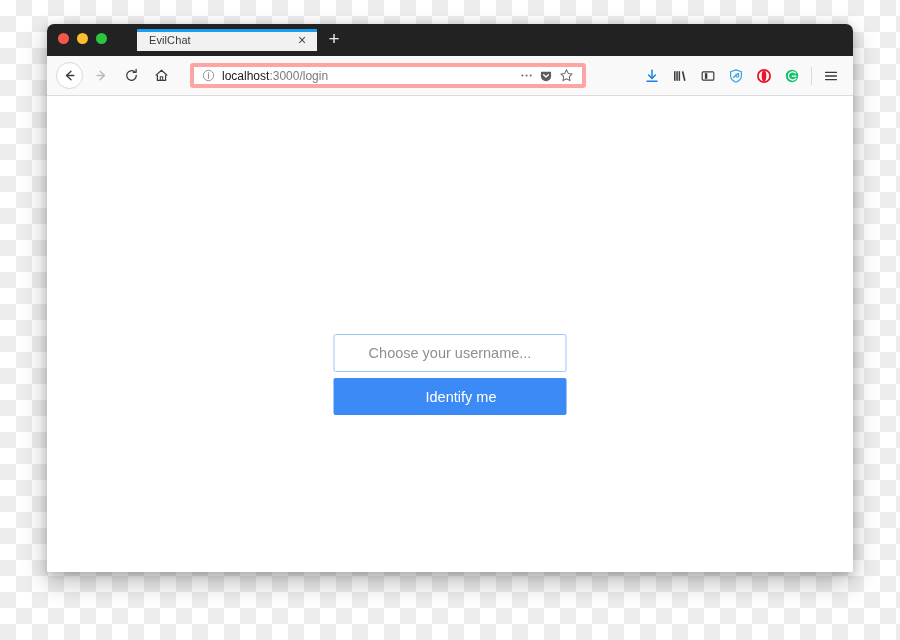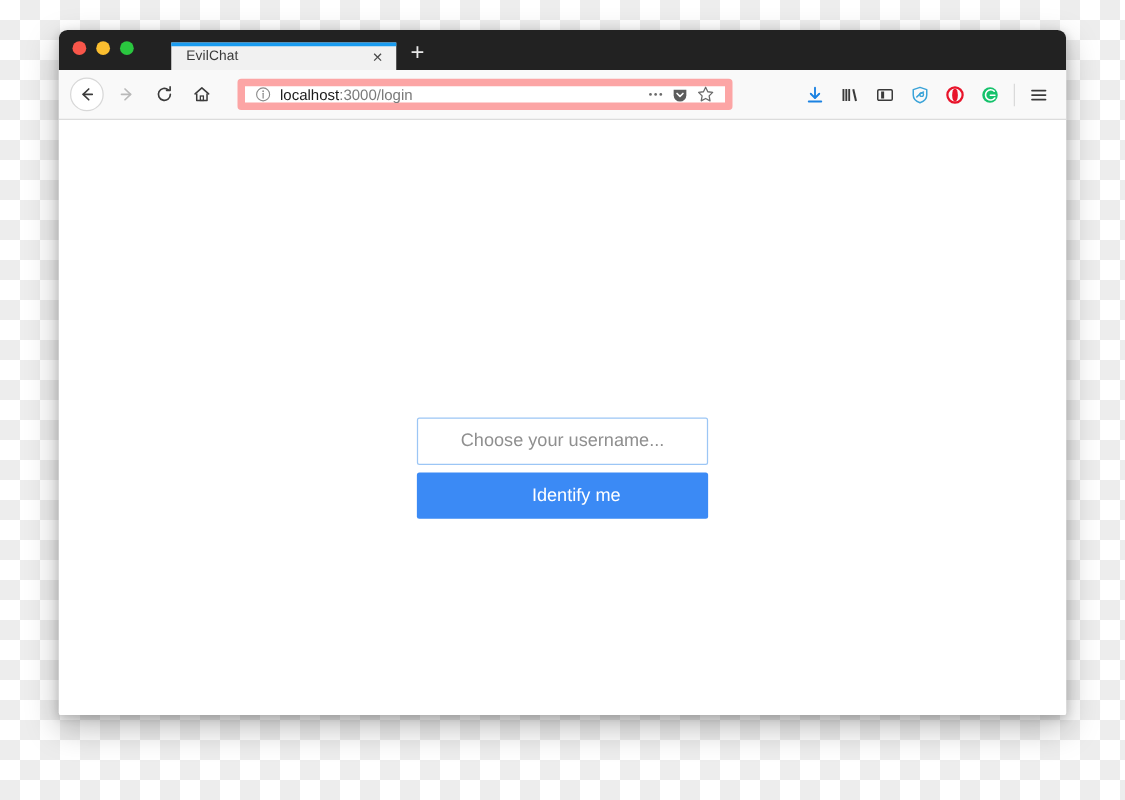--- a/index.html
+++ b/index.html
@@ -55,21 +55,21 @@
   .light.red { background: #f9564a; }
   .light.yellow { background: #fbbe2f; }
   .light.green { background: #2ac63f; }
 
   .tab-strip {
     position: absolute;
     left: 90px;
     bottom: 0;
     height: 32px;
     display: flex;
-    align-items: flex-end;
+    align-items: center;
   }
   #tab-active {
     position: relative;
     width: 180px;
     background: #f1f1f1;
     display: flex;
     align-items: center;
     padding: 0 0 0 12px;
     box-sizing: border-box;
   }
@@ -140,21 +140,21 @@
     margin-right: 3px;
   }
   .nav-icon { display: block; }
 
   
   #url-bar {
     flex: 1;
     height: 25px;
     margin: 0 6px 0 14px;
     background: #ffffff;
-    border: 6px solid #fca5a5;
+    border: 4px solid #fca5a5;
     border-radius: 3px;
     display: flex;
     align-items: center;
     padding: 0 6px 0 8px;
     box-sizing: border-box;
     max-width: 396px;
   }
   #url-text {
     flex: 1;
     font-size: 12px;

